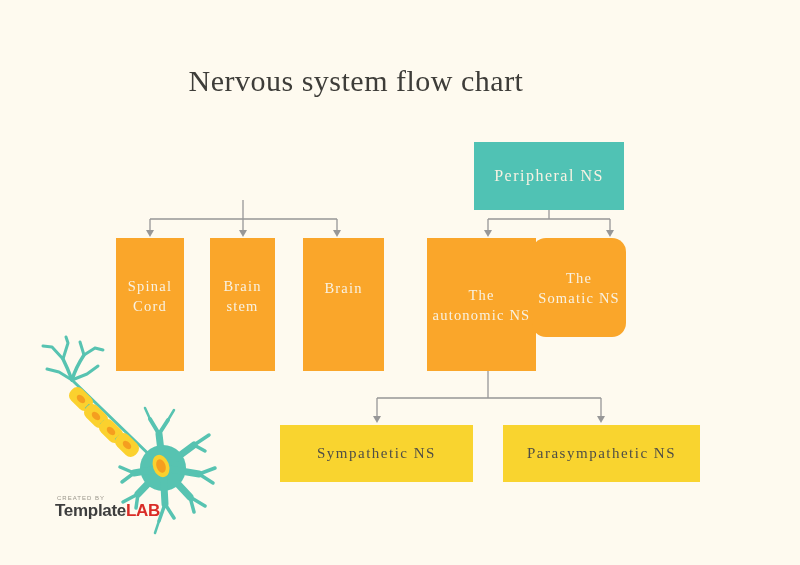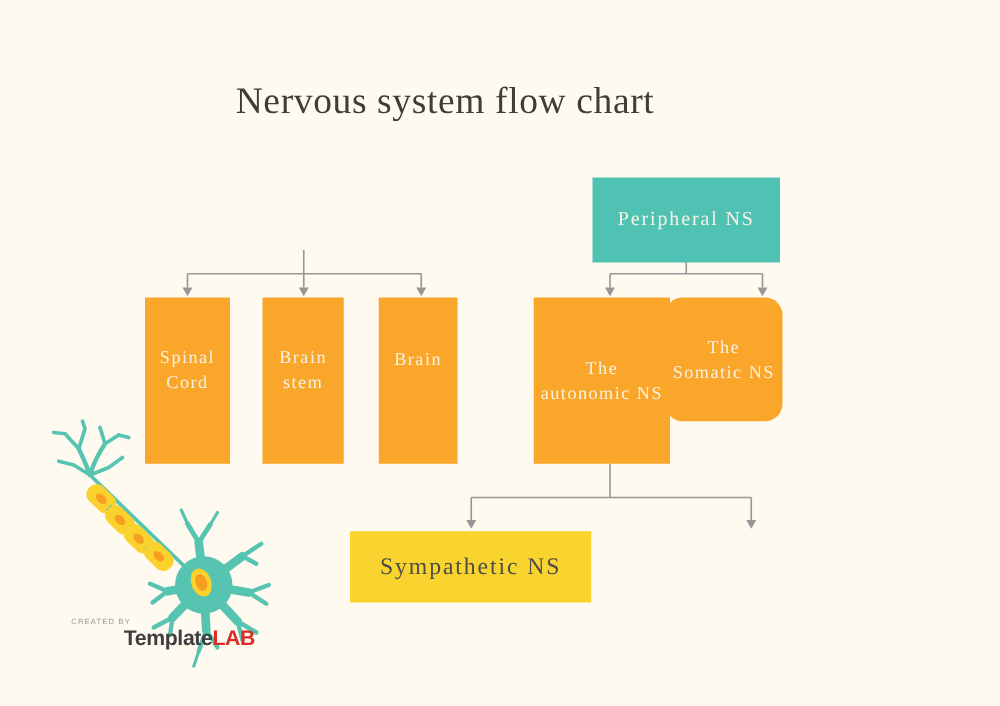--- a/index.html
+++ b/index.html
@@ -31,29 +31,29 @@
   }
   .orange{
     background:var(--c-orange,#FAA62A);
     color:var(--c-light_text,#F8F2E3);
     font-size:14.5px;letter-spacing:1.2px;line-height:20px;
     padding:0 5px;
   }
   .yellow{
     background:var(--c-yellow,#F9D42F);
     color:var(--c-dark_text,#4F4E46);
-    font-size:19px;letter-spacing:1.5px;
+    font-size:15px;letter-spacing:1.5px;
   }
   .lift span{transform:translateY(-9px);}
   .lift-more span{transform:translateY(-17px);}
   #n-central{left:170px;top:142px;width:146px;height:58px;}
   #n-peripheral{left:474px;top:142px;width:150px;height:68px;}
   #n-spinal{left:116px;top:238px;width:68px;height:133px;}
   #n-brainstem{left:210px;top:238px;width:65px;height:133px;}
-  #n-brain{left:303px;top:238px;width:63px;height:133px;}
+  #n-brain{left:303px;top:238px;width:81px;height:133px;}
   #n-autonomic{left:427px;top:238px;width:109px;height:133px;}
   #n-somatic{left:532px;top:238px;width:94px;height:99px;border-radius:14px;}
   #n-sympathetic{left:280px;top:425px;width:193px;height:57px;}
   #n-parasympathetic{left:503px;top:425px;width:197px;height:57px;}
   .connectors{position:absolute;left:0;top:0;}
   .cline{stroke:var(--c-line,#979797);stroke-width:1.3;fill:none;}
   .ahead{fill:var(--c-line,#979797);}
   .neuron{position:absolute;left:35px;top:335px;}
   .nv-teal{stroke:var(--c-neuron_teal,#57C3B1);fill:none;stroke-linecap:round;}
   .nv-teal-fill{fill:var(--c-neuron_teal,#57C3B1);}
@@ -61,21 +61,21 @@
   .nv-orange{fill:var(--c-neuron_orange,#F59E1F);}
   .logo{
     position:absolute;left:55px;top:495px;
     font-family:"Liberation Sans","DejaVu Sans",sans-serif;
     line-height:1;
   }
   .logo-tagline{
     display:block;font-size:6px;letter-spacing:1px;
     color:#9a968c;margin:0 0 1px 2px;text-transform:uppercase;
   }
-  .logo-main{font-size:17px;font-weight:bold;color:var(--c-logo_dark,#3E3E3E);letter-spacing:-0.3px;margin-left:44px;}
+  .logo-main{font-size:17px;font-weight:bold;color:var(--c-logo_dark,#3E3E3E);letter-spacing:-0.3px;}
   .logo-lab{color:var(--c-logo_red,#D92C27);}
 </style>
 </head>
 <body>
 
 <div class="canvas">
 
   <h1 class="title">Nervous system flow chart</h1>
 
   <svg class="connectors" width="800" height="565" viewBox="0 0 800 565">
@@ -112,20 +112,23 @@
   </div>
   <div class="node orange" id="n-autonomic">
     <span>The autonomic NS</span>
   </div>
   <div class="node orange" id="n-somatic">
     <span>The Somatic NS</span>
   </div>
 
   <div class="node yellow" id="n-sympathetic">
     <span>Sympathetic NS</span>
+  </div>
+  <div class="node yellow" id="n-parasympathetic">
+    <span>Parasympathetic NS</span>
   </div>
 
   <svg class="neuron" width="190" height="205" viewBox="0 0 190 205">
 
     <g>
       <path class="nv-teal" stroke-width="3.5" d="M37,45 C34,37 31,30 28,24"></path>
       <path class="nv-teal" stroke-width="3" d="M28,24 L17,12 M28,24 L33,8 M17,12 L8,11 M33,8 L31,2"></path>
       <path class="nv-teal" stroke-width="3.5" d="M37,45 C40,35 45,26 49,20"></path>
       <path class="nv-teal" stroke-width="3" d="M49,20 L45,7 M49,20 L60,13 M60,13 L68,15"></path>
       <path class="nv-teal" stroke-width="3" d="M37,45 L24,37 M24,37 L12,34"></path>

